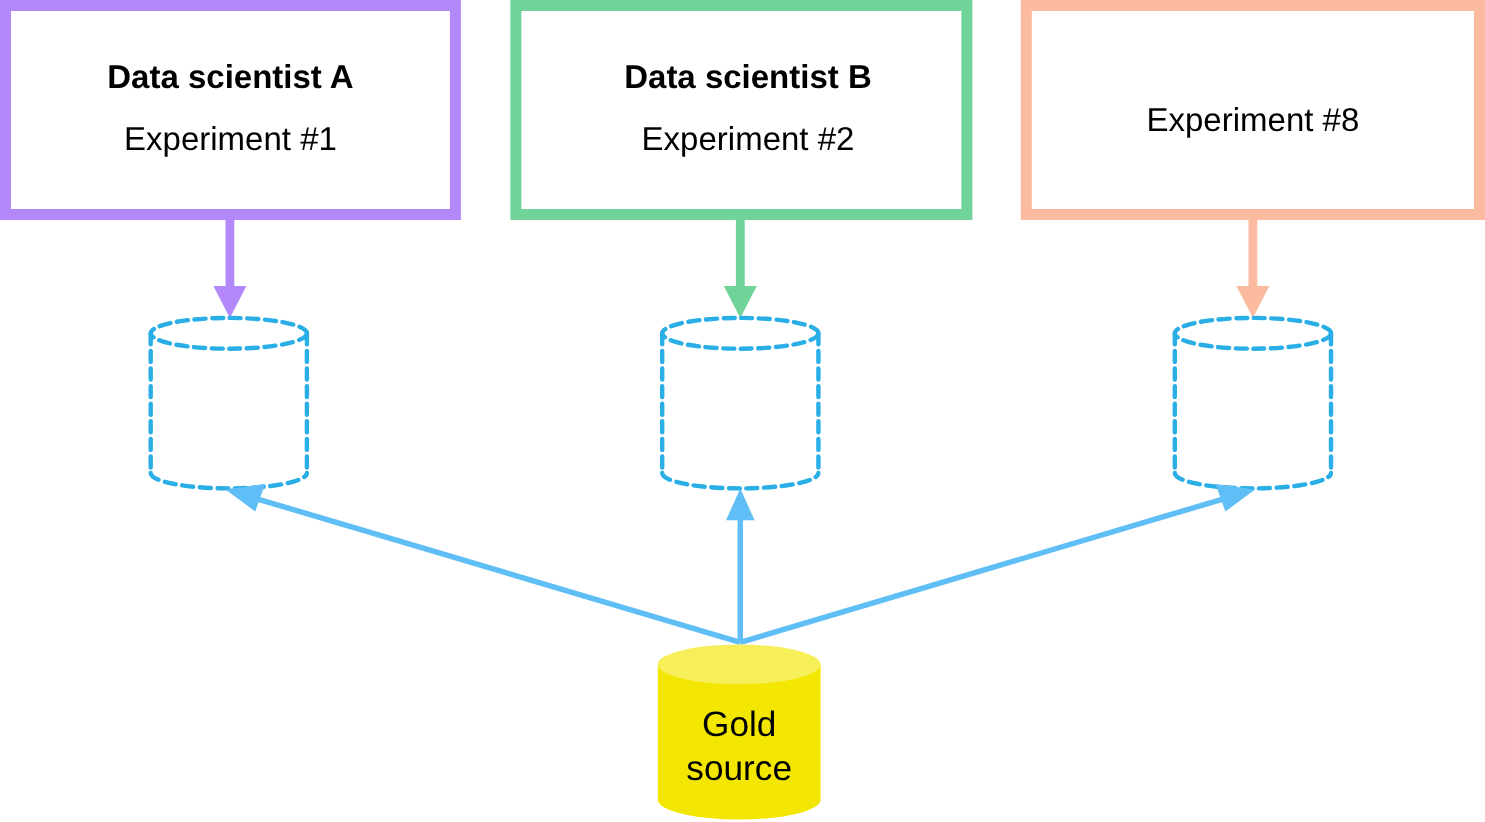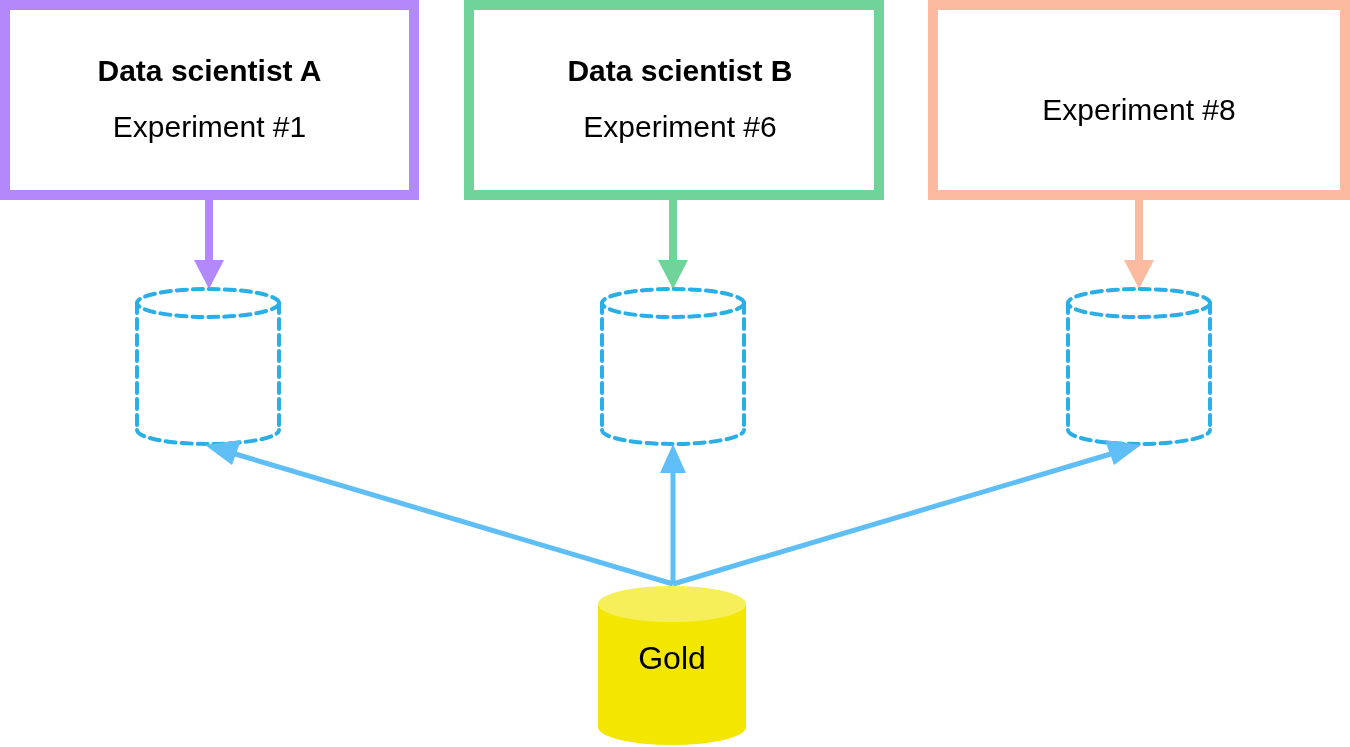--- a/index.html
+++ b/index.html
@@ -70,21 +70,22 @@
     <ellipse cx="672" cy="604" rx="74" ry="18" fill="#f7ef5a"></ellipse>
   </g>
 </svg>
 
 <div class="box" style="left:0;top:0;width:419px;height:200px;border-color:#b388fb;">
   <div class="name">Data scientist A</div>
   <div class="exp">Experiment #1</div>
 </div>
 <div class="box" style="left:464px;top:0;width:420px;height:200px;border-color:#6fd39a;padding-left:12px;">
   <div class="name">Data scientist B</div>
-  <div class="exp">Experiment #6</div>
+  <div class="exp">Experiment #2</div>
 </div>
 <div class="box" style="left:928px;top:0;width:422px;height:200px;border-color:#fcbba1;">
   <div class="exp">Experiment #8</div>
 </div>
 
 <div class="gold-label">
   <div>Gold</div>
+  <div>source</div>
 </div>
 
 </body></html>

